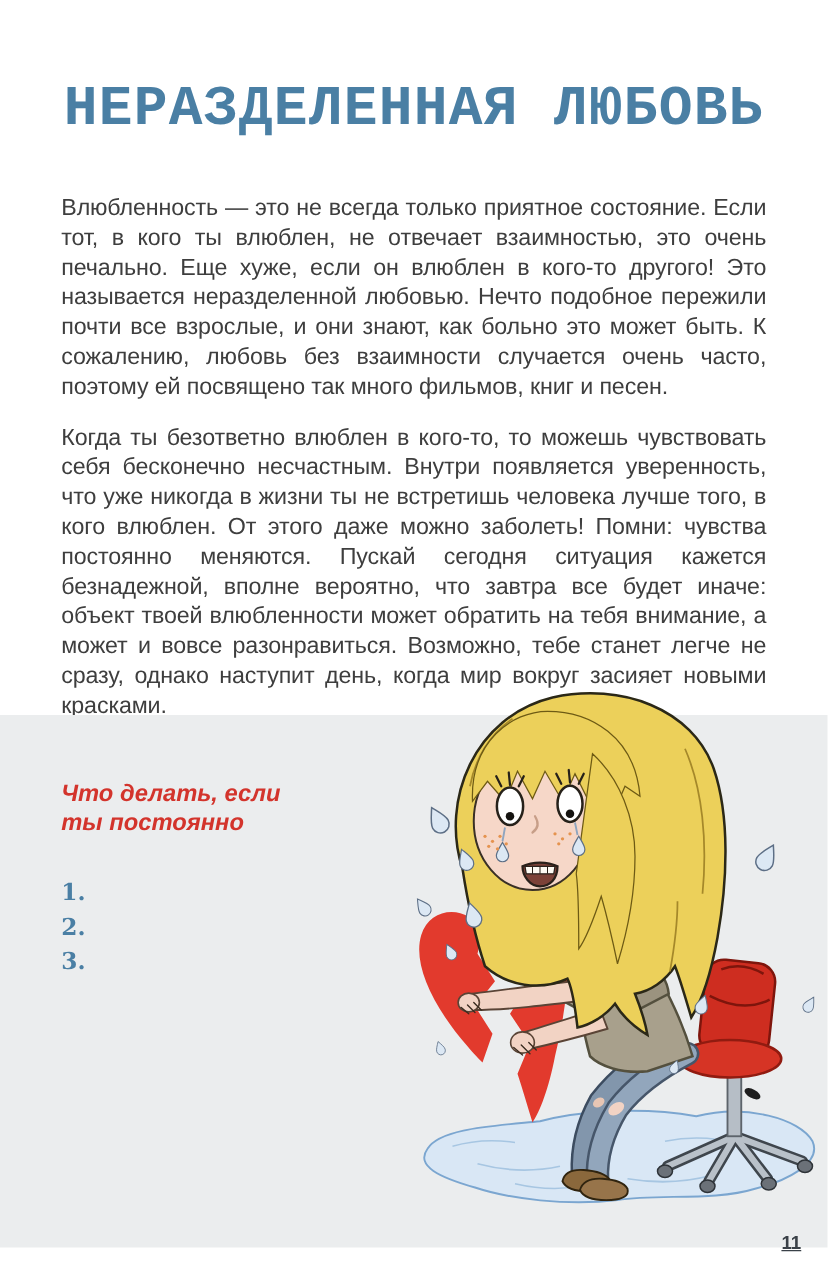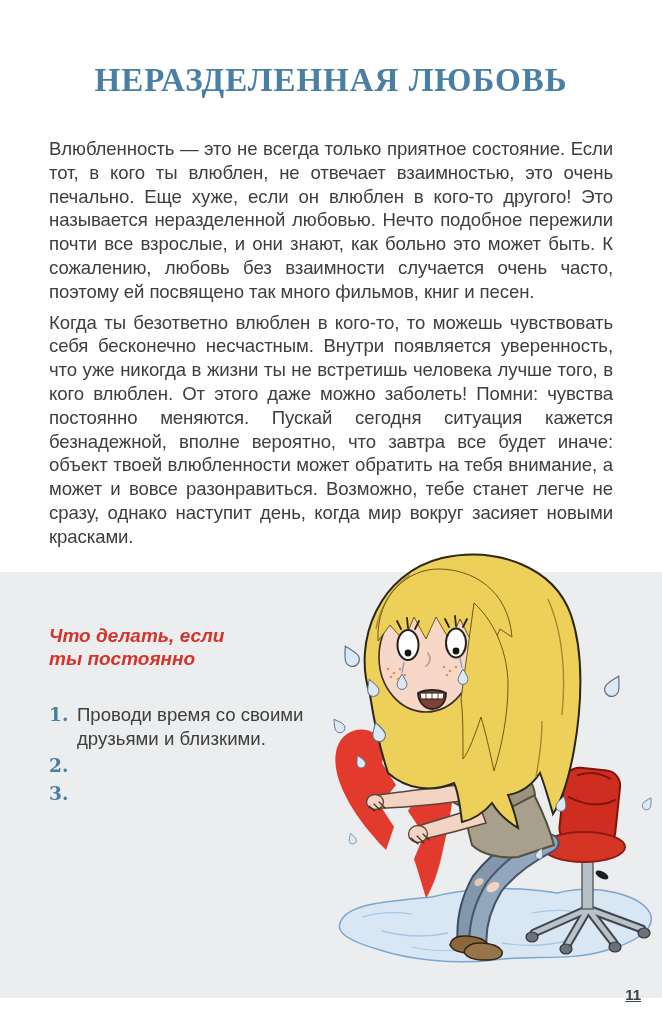--- a/index.html
+++ b/index.html
@@ -15,35 +15,35 @@
   body{
     position:relative;
     width:662px;height:1016px;
     background:var(--page-background);
     font-family:"Liberation Sans",sans-serif;
     overflow:hidden;
   }
   .page-title{
     position:absolute;top:62px;left:0;right:0;
     text-align:center;
-    font-family:Liberation Serif, serif;
+    font-family:Liberation Mono, monospace;
     font-weight:bold;
-    font-size:33px;
+    font-size:45px;
     letter-spacing:1px;
     color:var(--title-blue);
     white-space:nowrap;
   }
   .article{
     position:absolute;left:49px;top:137px;width:564px;
     font-size:18.6px;line-height:23.8px;
     color:var(--body-text);
     text-align:justify;
     letter-spacing:-0.1px;
   }
-  .article p{margin:0 0 7px 0;}
+  .article p{margin:17px 0 7px 0;}
   .tips-panel{
     position:absolute;left:0;top:572px;width:662px;height:426px;
     background:var(--panel-gray);
   }
   .tips-heading{
     position:absolute;left:49px;top:52px;
     color:var(--accent-red);
     font-weight:bold;font-style:italic;
     font-size:19px;line-height:23px;
     white-space:nowrap;
@@ -84,21 +84,20 @@
 
 <div class="tips-panel">
   <div class="tips-heading">
     <div>Что делать, если</div>
     <div>ты постоянно</div>
   </div>
 
   <div class="tips-list">
     <div class="tip-item">
       <span class="tip-number">1.</span>
-      <span class="tip-text">Проводи время со своими друзьями и близкими.</span>
     </div>
     <div class="tip-item">
       <span class="tip-number">2.</span>
     </div>
     <div class="tip-item">
       <span class="tip-number">3.</span>
     </div>
   </div>
 </div>
 

